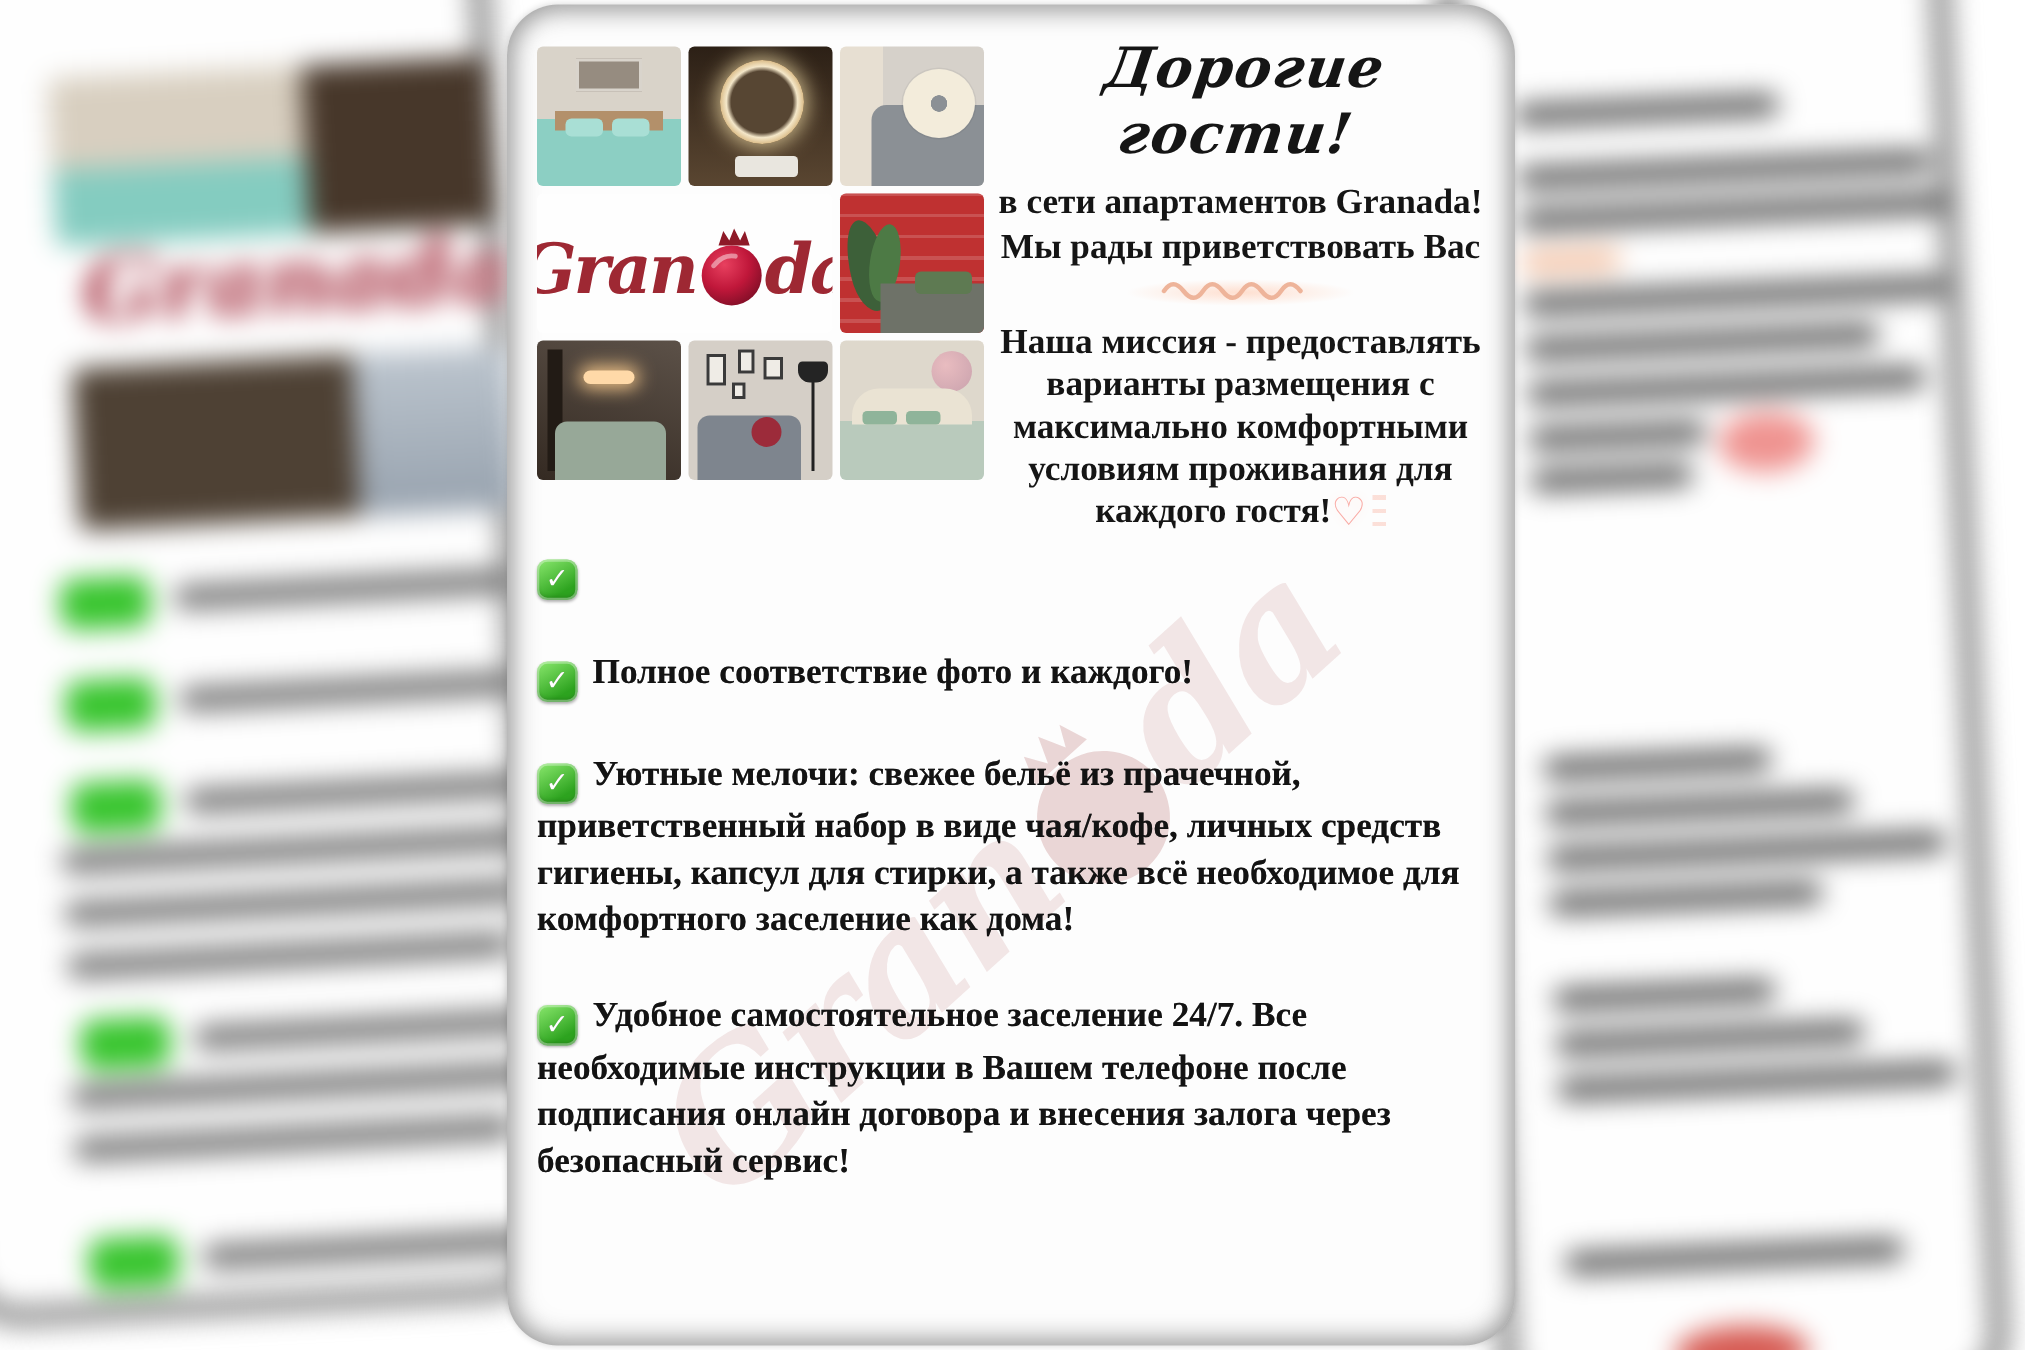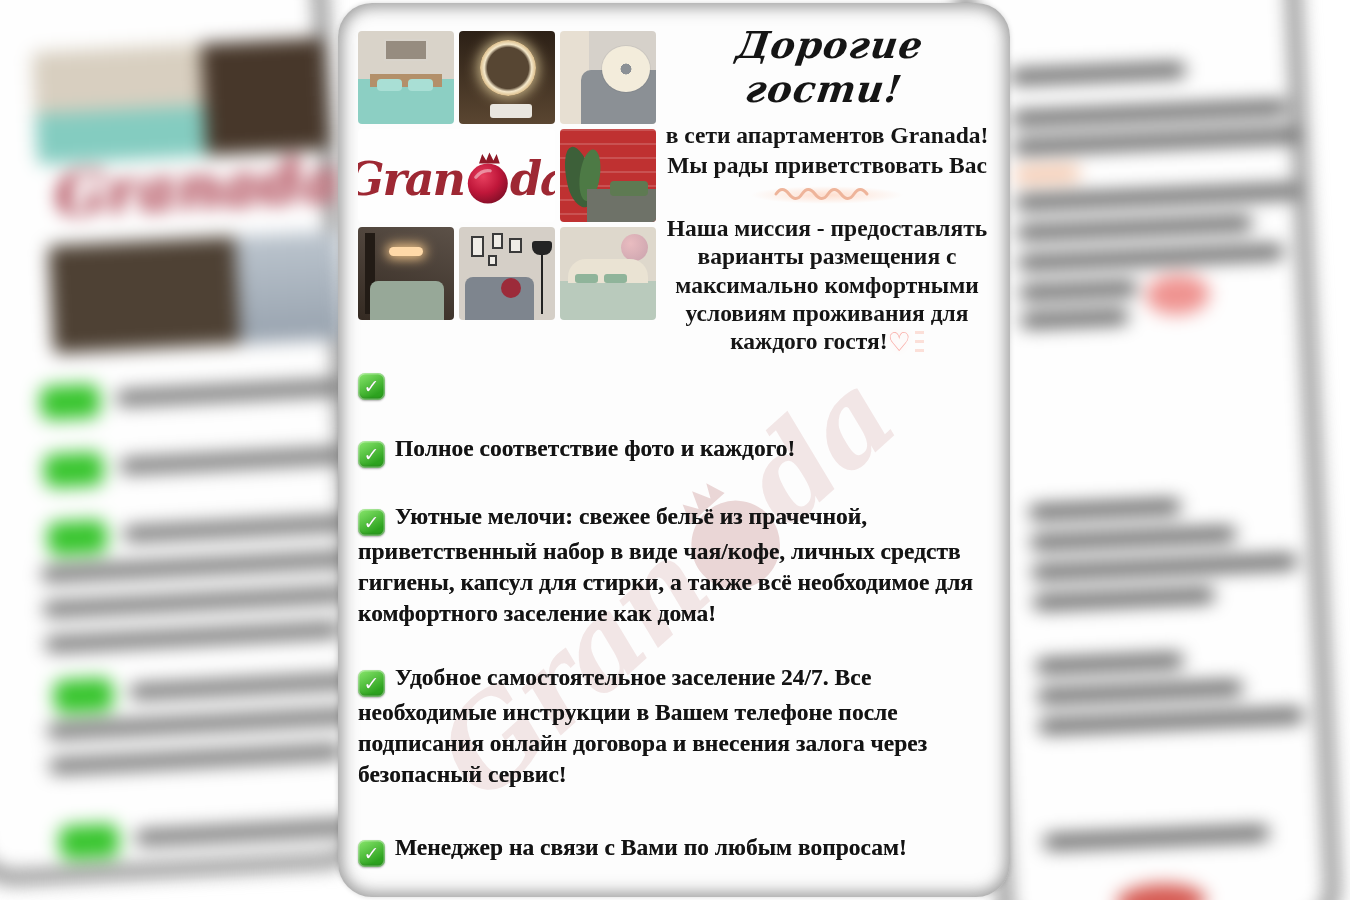--- a/index.html
+++ b/index.html
@@ -254,19 +254,16 @@
       </div>
       <div class="check-item">
         <span class="checkbox"></span><span>Полное соответствие фото и каждого!</span>
       </div>
       <div class="check-item">
         <span class="checkbox"></span><span>Уютные мелочи: свежее бельё из прачечной, приветственный набор в виде чая/кофе, личных средств гигиены, капсул для стирки, а также всё необходимое для комфортного заселение как дома!</span>
       </div>
       <div class="check-item">
         <span class="checkbox"></span><span>Удобное самостоятельное заселение 24/7. Все необходимые инструкции в Вашем телефоне после подписания онлайн договора и внесения залога через безопасный сервис!</span>
       </div>
-      <div class="check-item">
-        <span class="checkbox"></span><span>Менеджер на связи с Вами по любым вопросам!</span>
-      </div>
     </div>
 
   </div>
 </div>
 
 </body></html>

